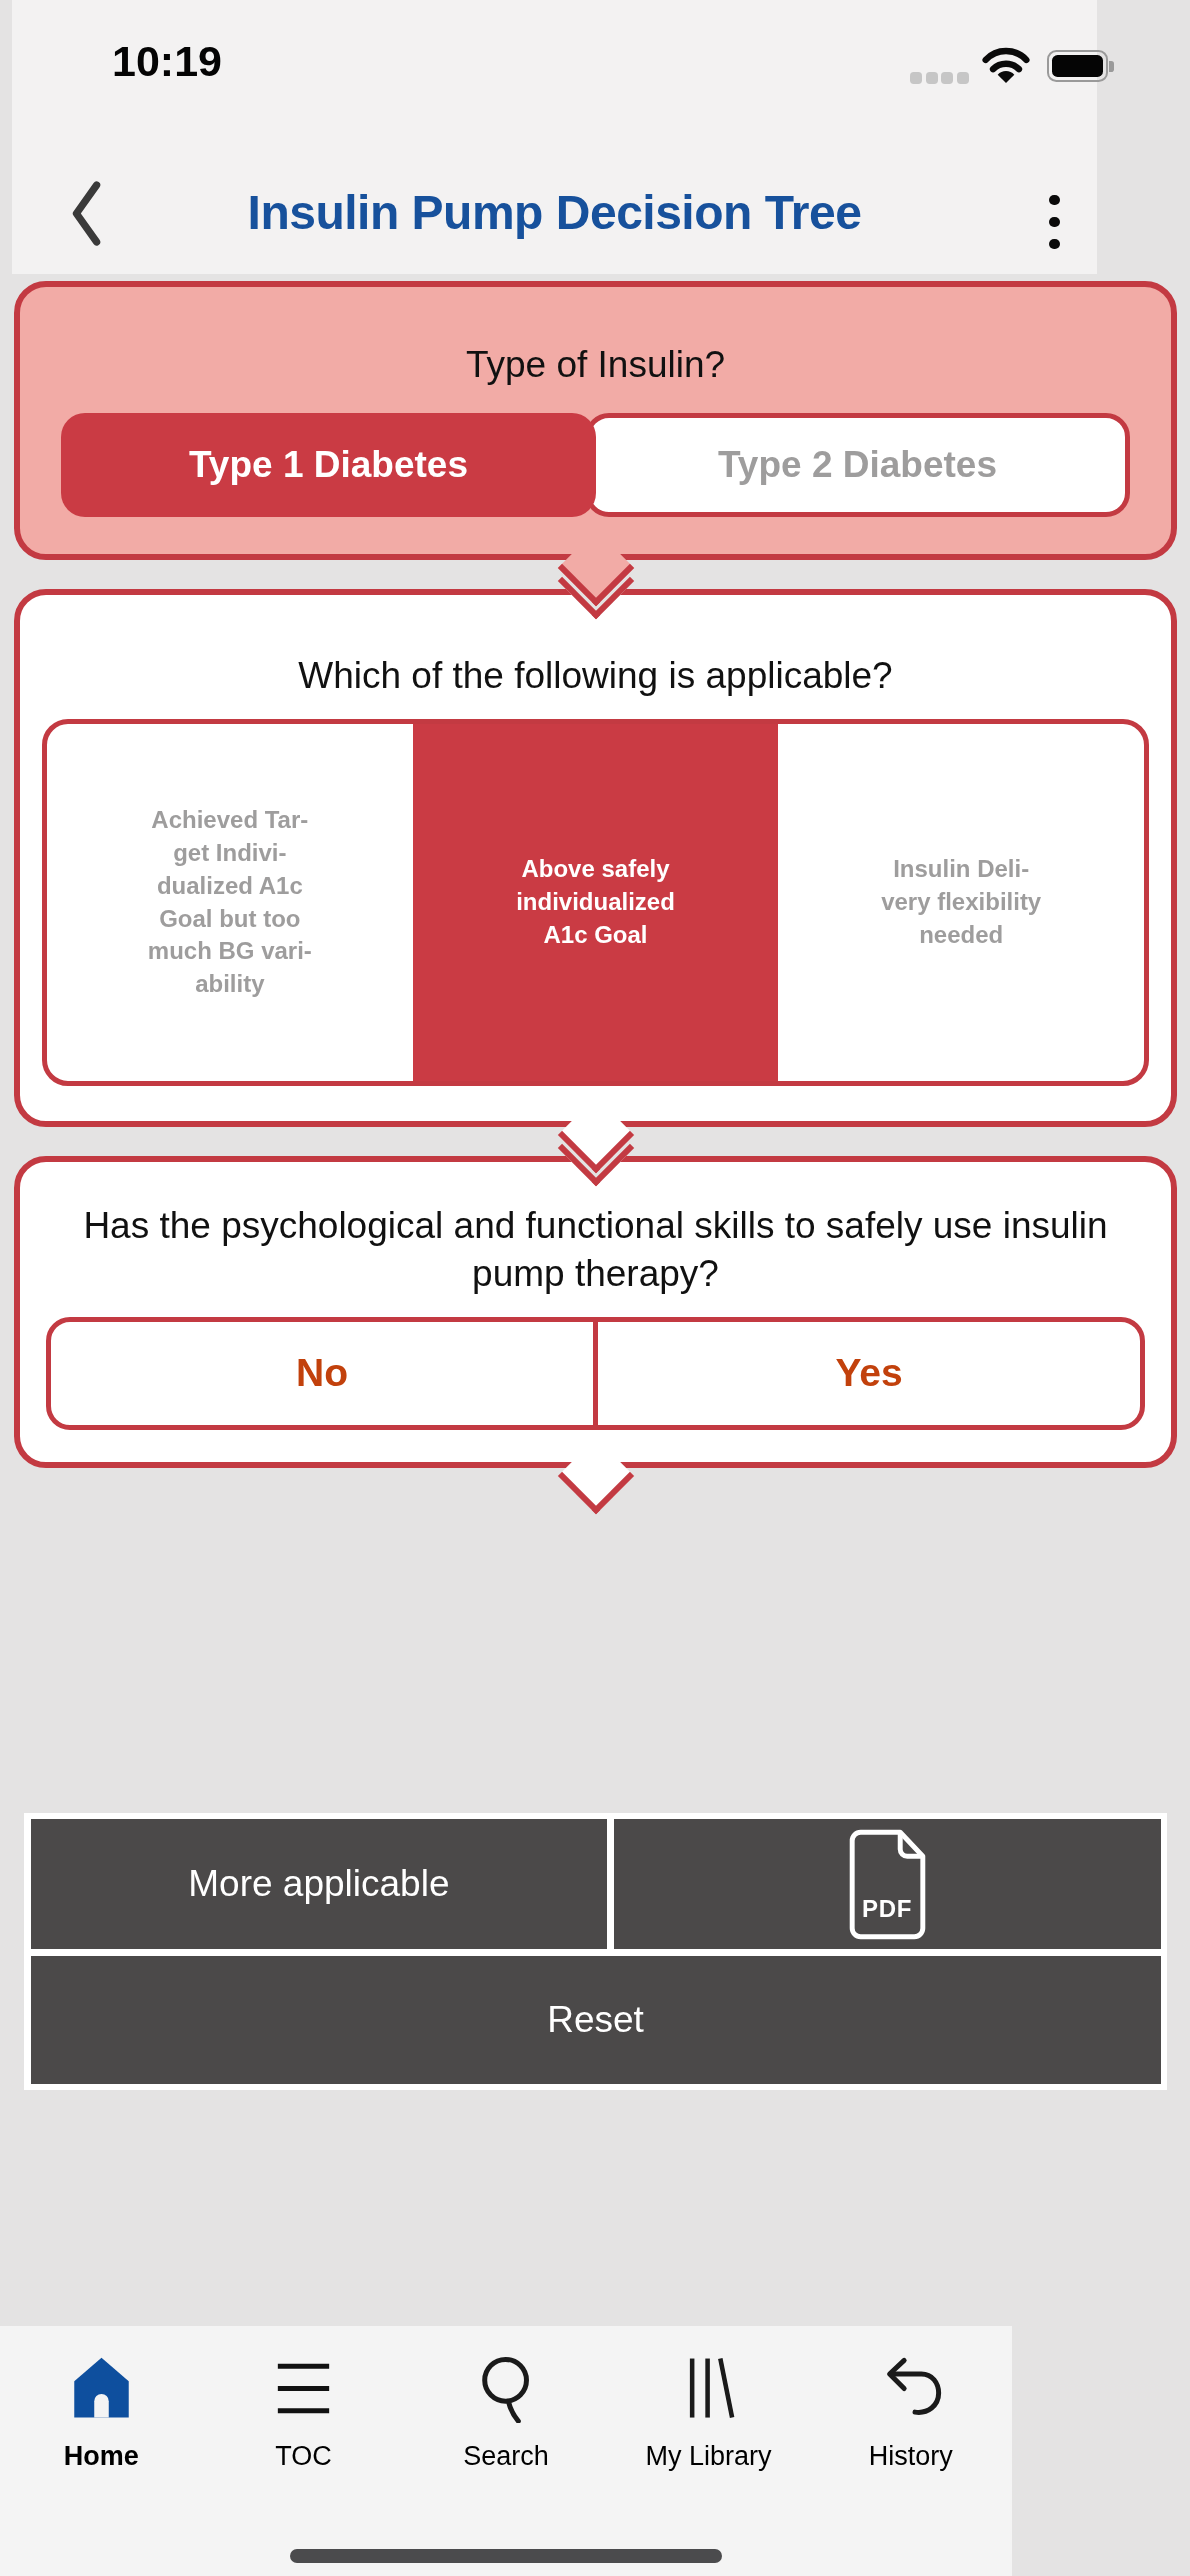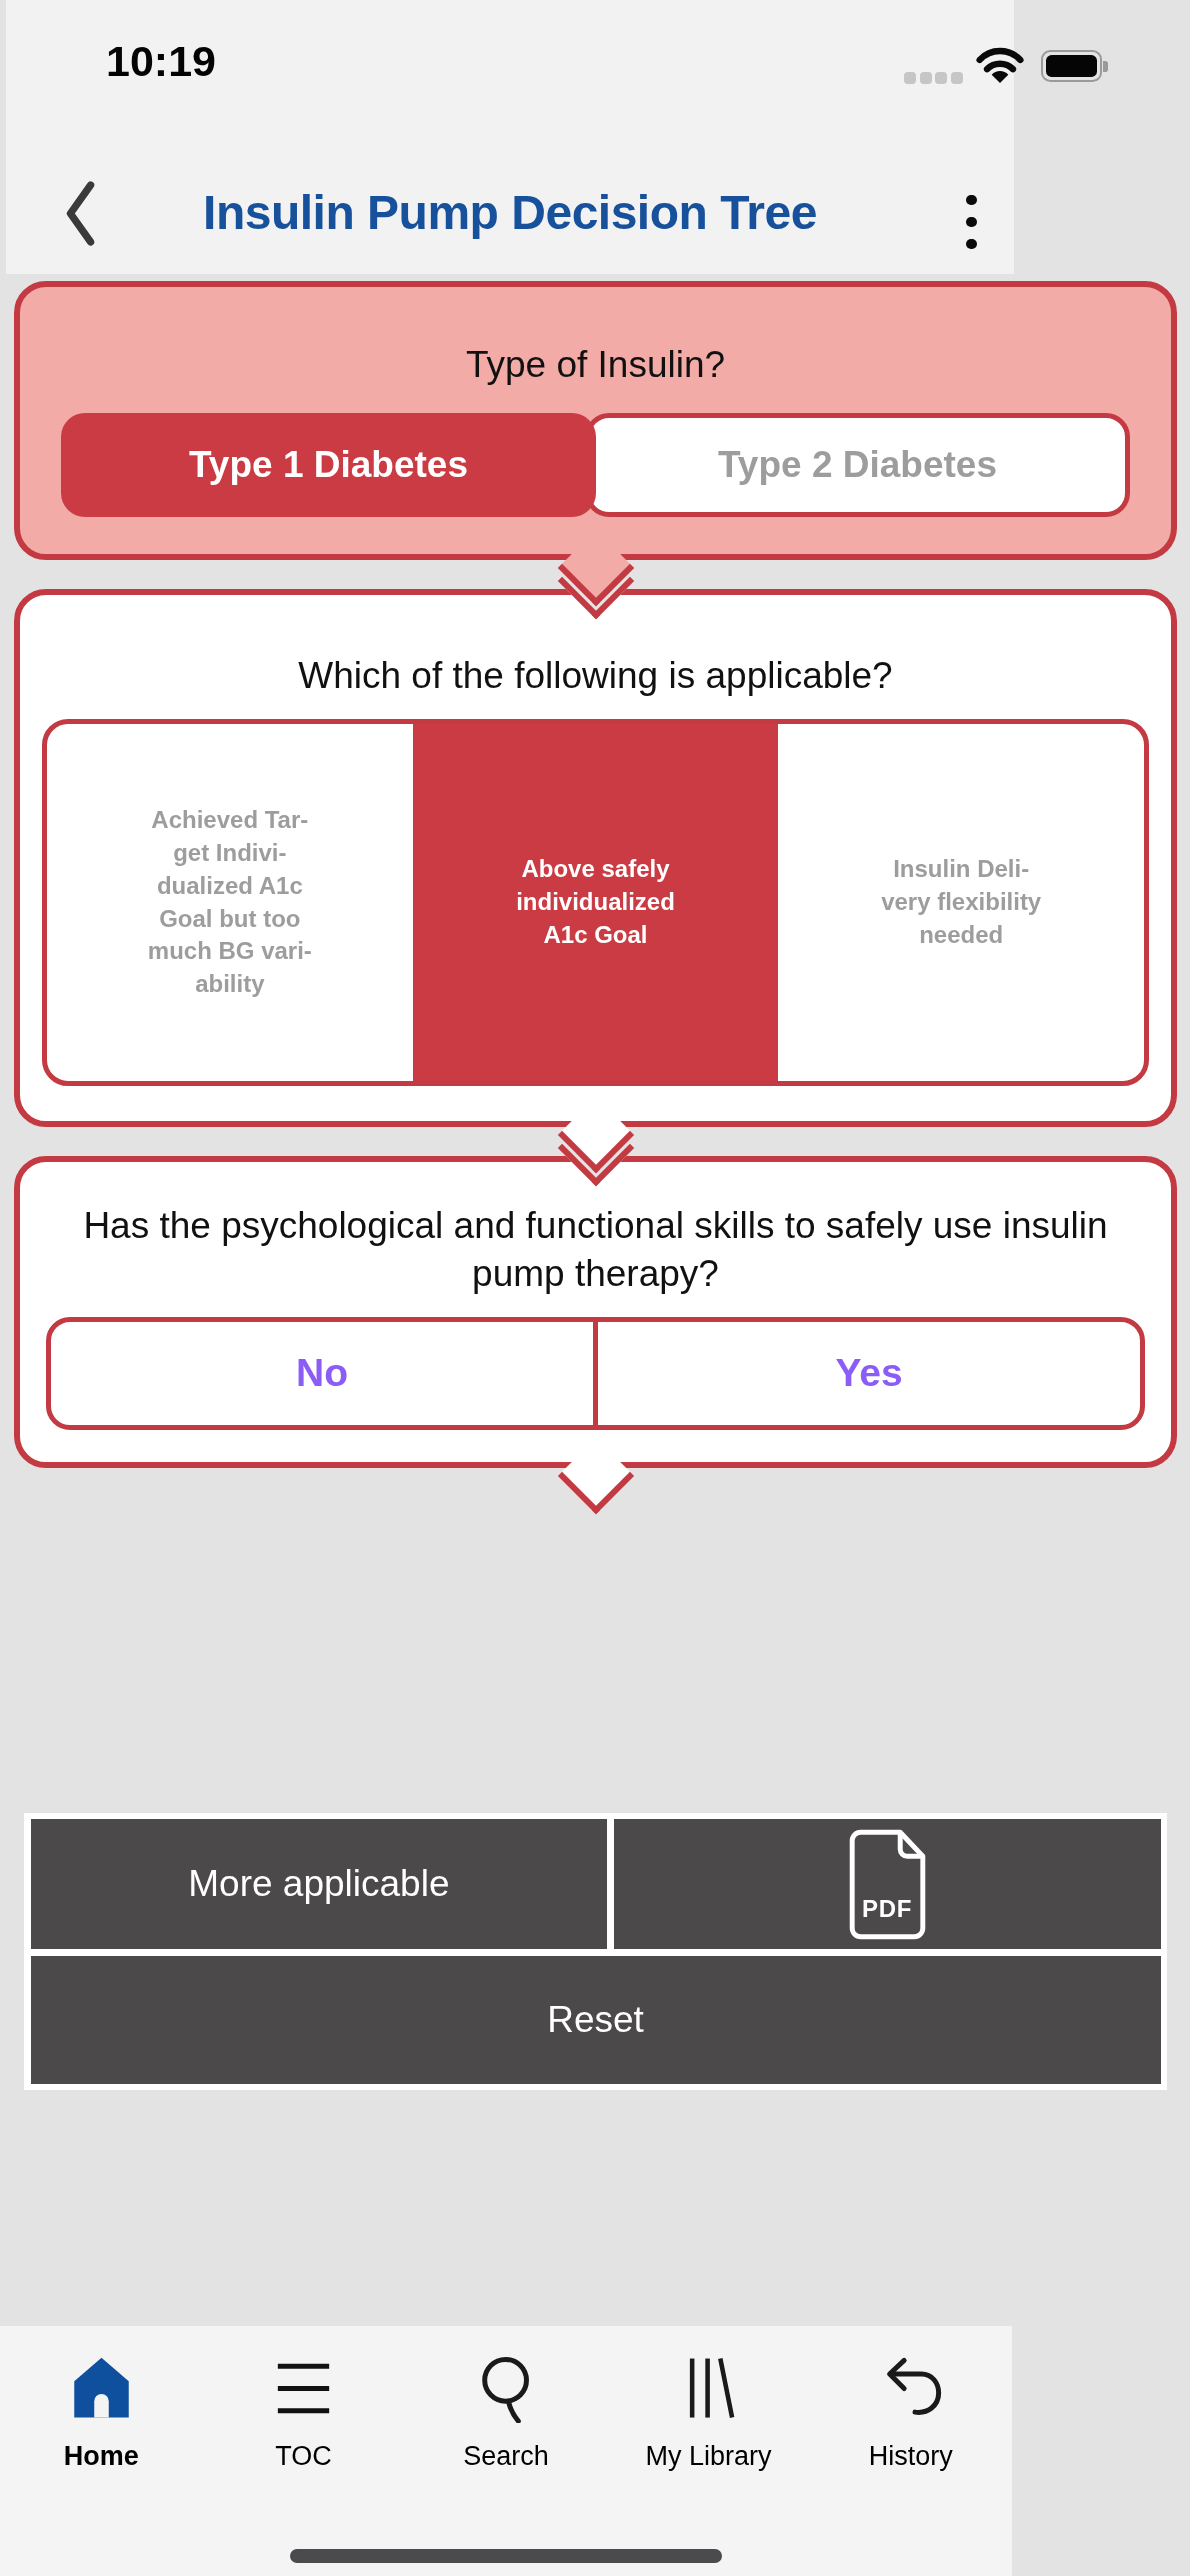--- a/index.html
+++ b/index.html
@@ -12,21 +12,21 @@
     --blue:#17519c;
     --dark-btn:#4b4949;
     --gray-text:#9e9d9d;
   }
   *{margin:0;padding:0;box-sizing:border-box;}
   html,body{width:1191px;}
   body{font-family:"Liberation Sans","DejaVu Sans",sans-serif;background:#000;}
   .screen{position:relative;width:1191px;height:2576px;background:var(--page-bg);overflow:hidden;}
 
   
-  .topbar{position:absolute;top:0;left:6px;width:1008px;height:274px;background:var(--top-bg);z-index:5;}
+  .topbar{position:absolute;top:0;left:12px;width:1085px;height:274px;background:var(--top-bg);z-index:5;}
   .time{position:absolute;left:100px;top:37px;font-size:43px;font-weight:700;color:#040404;}
   .cell-dots{position:absolute;left:898px;top:72px;display:flex;gap:3.7px;}
   .cell-dots span{width:12px;height:12px;border-radius:3.7px;background:#c6c6c6;}
   .wifi{position:absolute;left:970px;top:46px;}
   .battery{position:absolute;left:1035px;top:50px;width:61px;height:32px;border:2.8px solid #9a9a9a;border-radius:9.3px;}
   .battery .level{position:absolute;left:2.8px;top:2.8px;right:2.8px;bottom:2.8px;background:#050505;border-radius:5.6px;}
   .battery .nub{position:absolute;right:-8.3px;top:9.3px;width:5.6px;height:11px;background:#9a9a9a;border-radius:0 2.8px 2.8px 0;}
   .back-btn{position:absolute;left:54px;top:178px;width:41px;height:70px;display:flex;align-items:center;justify-content:center;}
   .page-title{position:absolute;left:0;right:0;top:185px;text-align:center;font-size:48px;font-weight:700;letter-spacing:-0.5px;color:var(--blue);}
   .kebab{position:absolute;right:22px;top:187px;width:41px;height:70px;display:flex;flex-direction:column;align-items:center;justify-content:center;gap:12px;}
@@ -59,21 +59,21 @@
 
   
   .options3{display:flex;margin:18.5px 22px 0;height:367px;border:5.6px solid var(--red);border-radius:26px;overflow:hidden;background:#fff;}
   .options3 .opt{flex:1;display:flex;align-items:center;justify-content:center;text-align:center;
     font-size:24px;font-weight:700;line-height:1.37;color:var(--gray-text);white-space:pre-line;padding:0 9.3px;}
   .options3 .opt.selected{background:var(--red-fill);color:#fff;}
 
   
   .options2{display:flex;margin:18.5px 26px 0;height:113px;border:5.6px solid var(--red);border-radius:24px;overflow:hidden;background:#fff;}
   .options2 .opt{flex:1;display:flex;align-items:center;justify-content:center;
-    font-size:39px;font-weight:700;color:#8b5cf6;}
+    font-size:39px;font-weight:700;color:#c2410c;}
   .options2 .opt + .opt{border-left:5.6px solid var(--red);}
 
   
   .actions{margin:345px 24px 0;background:#fff;padding:6.5px;display:grid;
     grid-template-columns:1.055fr 1fr;grid-template-rows:130px 128px;gap:6.5px;}
   .abtn{background:var(--dark-btn);color:#fff;font-size:37px;display:flex;align-items:center;justify-content:center;}
   .abtn.reset{grid-column:1 / span 2;}
 
   
   .tabbar{position:absolute;left:0;bottom:0;width:1012px;height:250px;background:var(--tab-bg);display:flex;padding-top:24px;z-index:6;}

